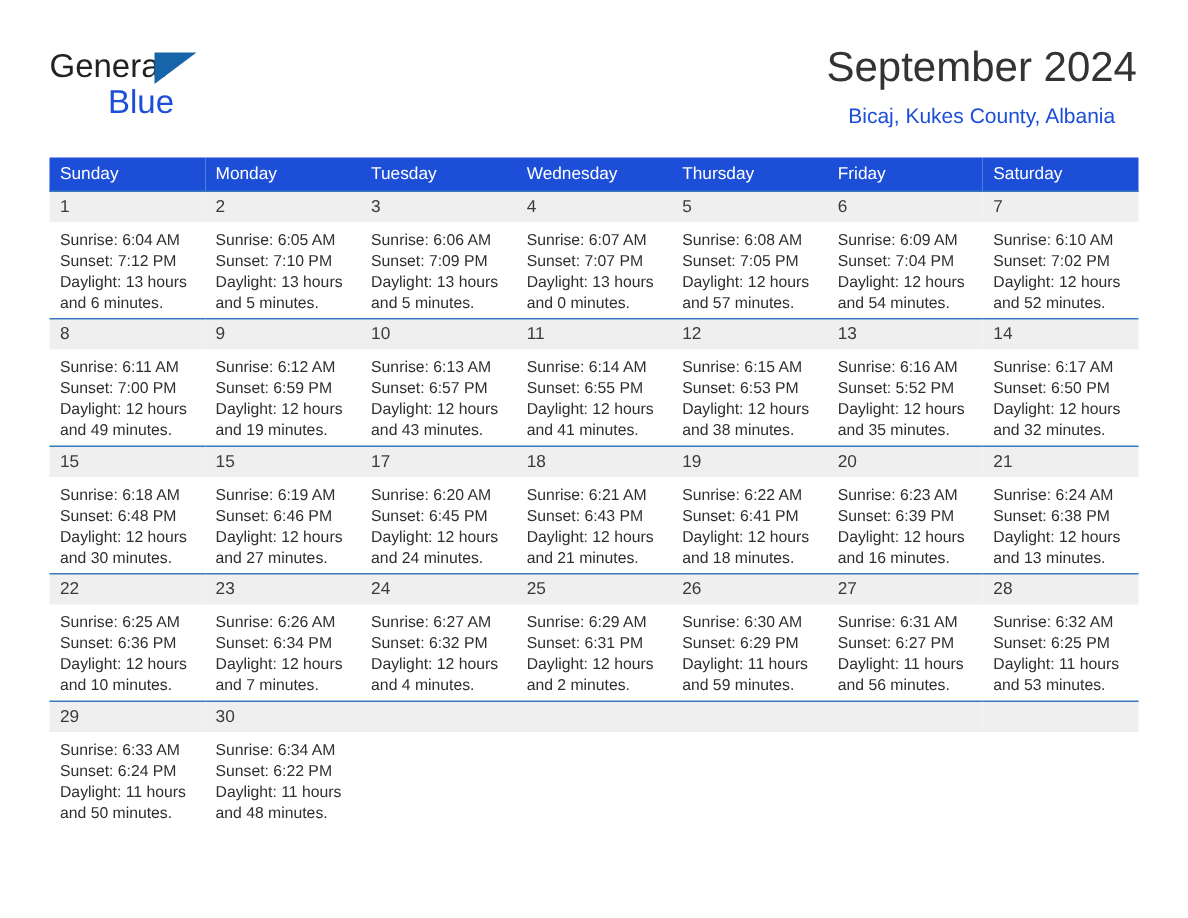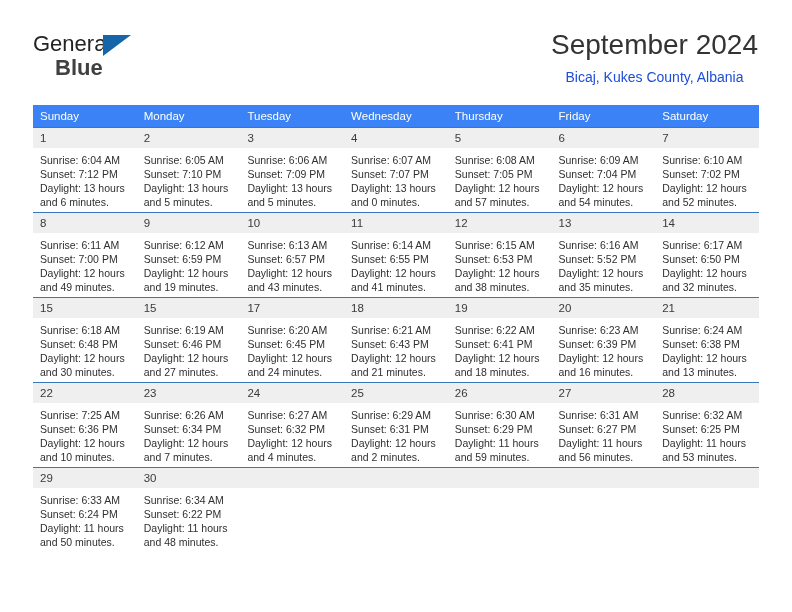--- a/index.html
+++ b/index.html
@@ -49,26 +49,25 @@
     position: absolute;
     left: 70px;
     top: 3px;
     width: 0;
     height: 0;
     border-left: 28px solid #1565a8;
     border-bottom: 21px solid transparent;
   }
   .logo-blue {
     position: absolute;
-    left: 22px;
+    left: 39px;
     top: 24px;
     font-size: 22px;
-    color: #404040;
+    color: #1d4ed8;
     line-height: 24px;
-    font-weight: bold;
   }
   .title-block {
     position: absolute;
     right: 34px;
     top: 28px;
     text-align: center;
   }
   .month-title {
     font-size: 28px;
     font-weight: normal;
@@ -87,21 +86,21 @@
   
   .calendar {
     position: absolute;
     left: 33px;
     top: 105px;
     width: 726px;
     border-collapse: collapse;
     table-layout: fixed;
   }
   .calendar th {
-    background: #3b82f6;
+    background: #1d4ed8;
     color: #ffffff;
     font-size: 11.5px;
     font-weight: normal;
     text-align: left;
     padding: 5px 0 5px 7px;
     height: 10px;
     border: none;
   }
   .calendar td {
     vertical-align: top;
@@ -357,21 +356,21 @@
               <div>Sunset: 6:38 PM</div>
               <div>Daylight: 12 hours</div>
               <div>and 13 minutes.</div>
             </div>
           </td>
         </tr>
         <tr>
           <td>
             <div class="daynum">22</div>
             <div class="cellbody">
-              <div>Sunrise: 7:25 AM</div>
+              <div>Sunrise: 6:25 AM</div>
               <div>Sunset: 6:36 PM</div>
               <div>Daylight: 12 hours</div>
               <div>and 10 minutes.</div>
             </div>
           </td>
           <td>
             <div class="daynum">23</div>
             <div class="cellbody">
               <div>Sunrise: 6:26 AM</div>
               <div>Sunset: 6:34 PM</div>

